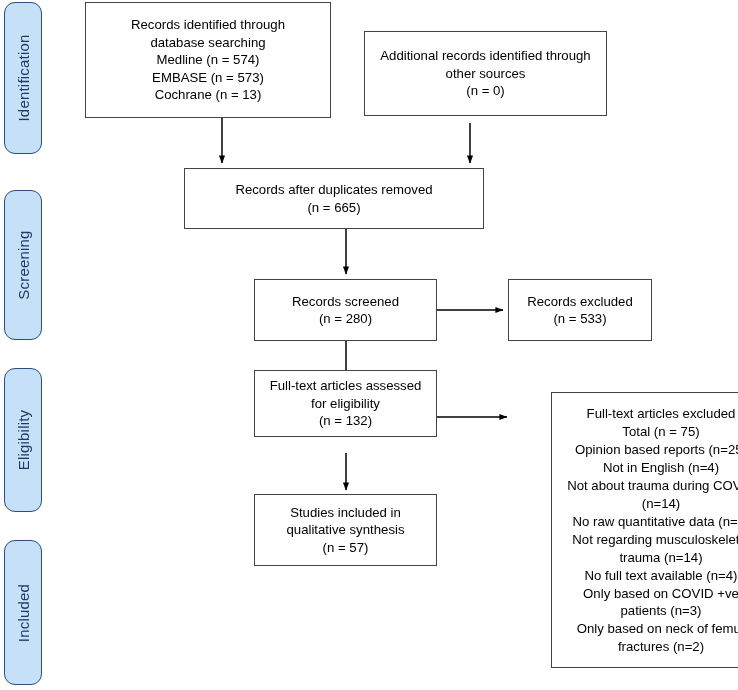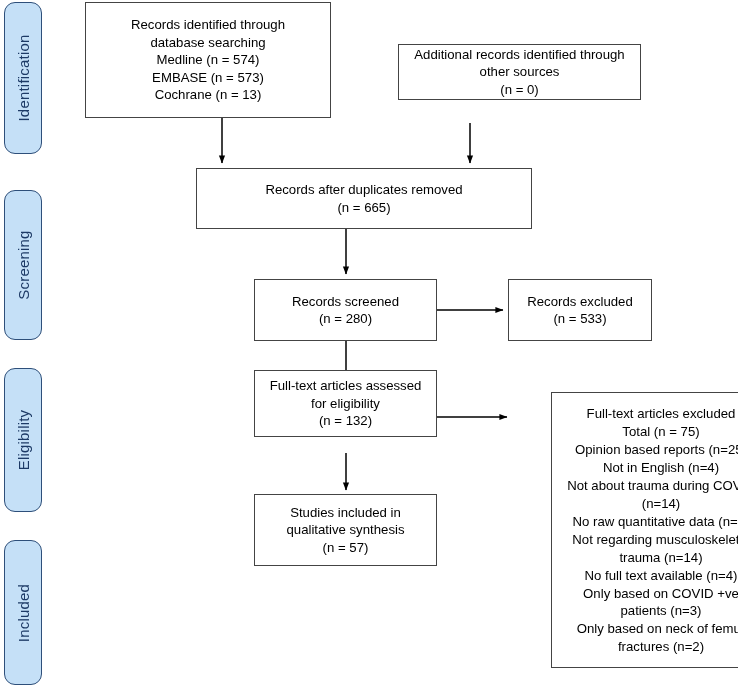--- a/index.html
+++ b/index.html
@@ -121,27 +121,27 @@
   </div>
 
   <div class="flow-box" style="left:85px; top:2px; width:246px; height:116px;">
     <span class="box-text">Records identified through
 database searching
 Medline (n = 574)
 EMBASE (n = 573)
 Cochrane (n = 13)</span>
   </div>
 
-  <div class="flow-box" style="left:364px; top:44px; width:243px; height:56px;margin-left:34px;">
+  <div class="flow-box" style="left:364px; top:31px; width:243px; height:85px;">
     <span class="box-text">Additional records identified through
 other sources
 (n = 0)</span>
   </div>
 
-  <div class="flow-box" style="left:196px; top:168px; width:336px; height:61px;align-items:center;">
+  <div class="flow-box" style="left:184px; top:168px; width:300px; height:61px;align-items:center;">
     <span class="box-text">Records after duplicates removed
 (n = 665)</span>
   </div>
 
   <div class="flow-box" style="left:254px; top:279px; width:183px; height:62px;">
     <span class="box-text">Records screened
 (n = 280)</span>
   </div>
 
   <div class="flow-box" style="left:508px; top:279px; width:144px; height:62px;">

